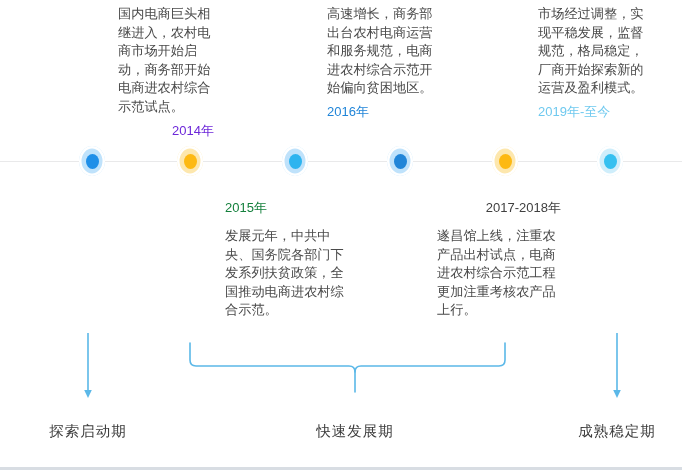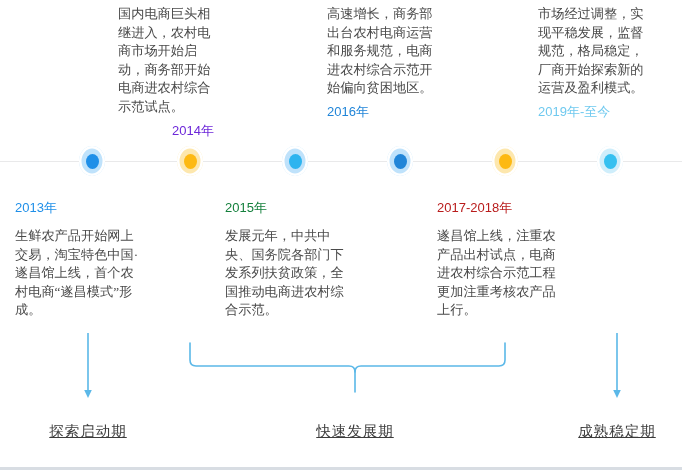--- a/index.html
+++ b/index.html
@@ -73,21 +73,20 @@
 
   
   .phase-label {
     position: absolute;
     font-size: 14.5px;
     color: #3c3c3c;
     font-family: "Liberation Serif", "DejaVu Serif", serif;
     white-space: nowrap;
     transform: translateX(-50%);
     letter-spacing: 1px;
-    text-decoration: underline;
   }
 
   
   #connectors {
     position: absolute;
     left: 0;
     top: 0;
     width: 700px;
     height: 470px;
     pointer-events: none;
@@ -127,32 +126,28 @@
   <div class="block top-block" id="block-3" style="left:327px; top:5px; width:110px;">
     <div class="desc">高速增长，商务部出台农村电商运营和服务规范，电商进农村综合示范开始偏向贫困地区。</div>
     <div class="year" style="color: rgb(33, 133, 216);">2016年</div>
   </div>
 
   <div class="block top-block" id="block-5" style="left:538px; top:5px; width:110px;">
     <div class="desc">市场经过调整，实现平稳发展，监督规范，格局稳定，厂商开始探索新的运营及盈利模式。</div>
     <div class="year" style="color: rgb(111, 201, 239);">2019年-至今</div>
   </div>
 
-  <div class="block bottom-block" id="block-0" style="left:15px; top:198px; width:124px;">
-    <div class="year" style="color: rgb(31, 143, 232);">2013年</div>
-    <div class="desc">生鲜农产品开始网上交易，淘宝特色中国·遂昌馆上线，首个农村电商“遂昌模式”形成。</div>
-  </div>
 
   <div class="block bottom-block" id="block-2" style="left:225px; top:198px; width:124px;">
     <div class="year" style="color: #15803d;">2015年</div>
     <div class="desc">发展元年，中共中央、国务院各部门下发系列扶贫政策，全国推动电商进农村综合示范。</div>
   </div>
 
   <div class="block bottom-block" id="block-4" style="left:437px; top:198px; width:124px;">
-    <div class="year" style="color: #b91c1c;">2017-2018年</div>
+    <div class="year" style="color: #404040; text-align: right;">2017-2018年</div>
     <div class="desc">遂昌馆上线，注重农产品出村试点，电商进农村综合示范工程更加注重考核农产品上行。</div>
   </div>
 
   <svg id="connectors" viewBox="0 0 700 470">
 
     <g>
       <line x1="88" y1="333" x2="88" y2="392" stroke="#5bb8e8" stroke-width="1.6"></line>
       <polygon points="88,398 84.2,390 91.8,390" fill="#5bb8e8"></polygon>
     </g>
 

